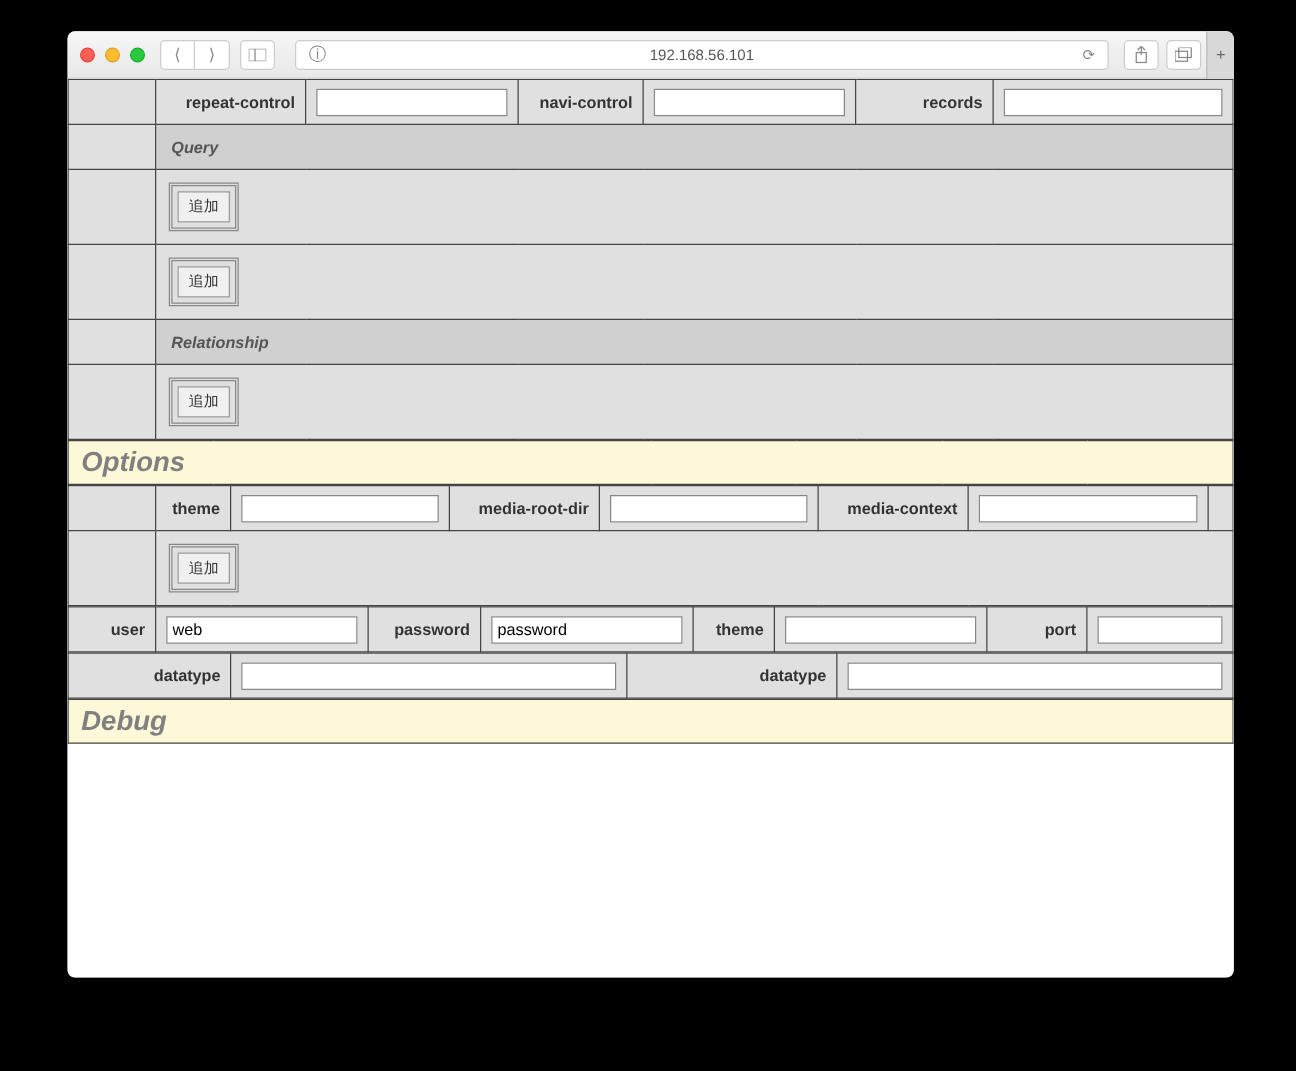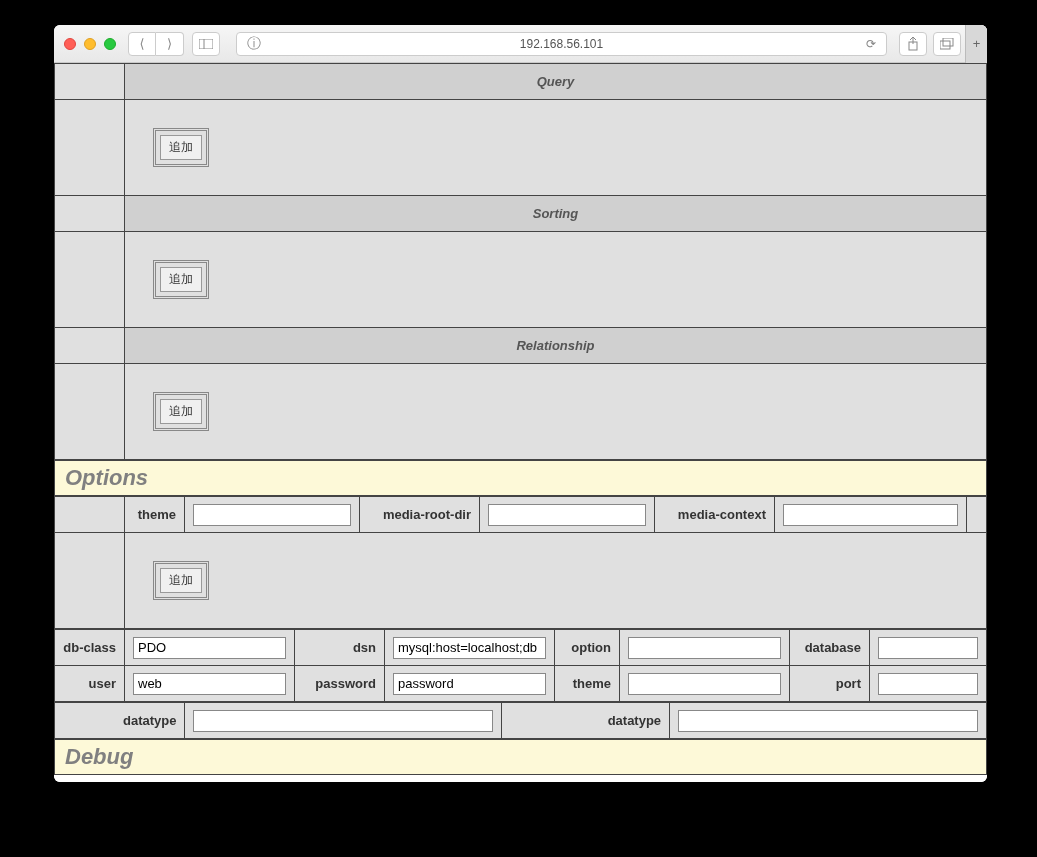--- a/index.html
+++ b/index.html
@@ -131,27 +131,27 @@
     font-style: italic;
     color: #808080;
     padding: 4px 10px !important;
     height: 30px !important;
   }
   .sub-hdr {
     background: #d0d0d0 !important;
     font-weight: bold;
     font-style: italic;
     color: #555;
-    text-align: center;
+    text-align: left;
     padding: 4px 12px !important;
     height: 26px !important;
   }
   .add-cell {
     text-align: left !important;
-    padding: 28px !important;
+    padding: 10px !important;
   }
   .add-btn-wrap {
     border: 3px double #888;
     display: inline-block;
     padding: 4px;
   }
   .add-btn {
     background: #f0f0f0;
     border: 1px solid #999;
     padding: 3px 8px;
@@ -211,33 +211,38 @@
           <col style="width:120px">
           <col style="width:170px">
         <col style="width:100px">
           <col style="width:170px">
         <col style="width:110px">
           <col>
       </colgroup>
       <tbody>
       <tr>
         <td class="leftgutter"></td>
+        <td class="label">repeat-control</td>
+        <td class="inputcell"><input class="field" value="" style=""></td>
+        <td class="label">navi-control</td>
+        <td class="inputcell"><input class="field" value="" style=""></td>
+        <td class="label">records</td>
+        <td class="inputcell"><input class="field" value="" style=""></td>
+      </tr>
+      <tr>
+        <td class="leftgutter"></td>
         <td colspan="6" class="sub-hdr">Query</td>
       </tr>
       <tr>
         <td class="leftgutter"></td>
         <td colspan="6" class="add-cell">
           <span class="add-btn-wrap">
             <button class="add-btn">追加</button>
           </span>
         </td>
-      </tr>
-      <tr>
-        <td class="leftgutter"></td>
-        <td colspan="6" class="sub-hdr">Sorting</td>
       </tr>
       <tr>
         <td class="leftgutter"></td>
         <td colspan="6" class="add-cell">
           <span class="add-btn-wrap">
             <button class="add-btn">追加</button>
           </span>
         </td>
       </tr>
       <tr>
@@ -300,30 +305,20 @@
         <col style="width:70px">
           <col style="width:170px">
         <col style="width:90px">
           <col style="width:170px">
         <col style="width:65px">
           <col style="width:170px">
         <col style="width:80px">
           <col>
       </colgroup>
       <tbody>
-          <tr>
-        <td class="label">db-class</td>
-        <td class="inputcell"><input class="field" value="PDO" style=""></td>
-        <td class="label">dsn</td>
-        <td class="inputcell"><input class="field" value="mysql:host=localhost;db" style=""></td>
-        <td class="label">option</td>
-        <td class="inputcell"><input class="field" value="" style=""></td>
-        <td class="label">database</td>
-        <td class="inputcell"><input class="field" value="" style=""></td>
-      </tr>
       <tr>
         <td class="label">user</td>
         <td class="inputcell"><input class="field" value="web" style=""></td>
         <td class="label">password</td>
         <td class="inputcell"><input class="field" value="password" style=""></td>
         <td class="label">theme</td>
         <td class="inputcell"><input class="field" value="" style=""></td>
         <td class="label">port</td>
         <td class="inputcell"><input class="field" value="" style=""></td>
       </tr>

